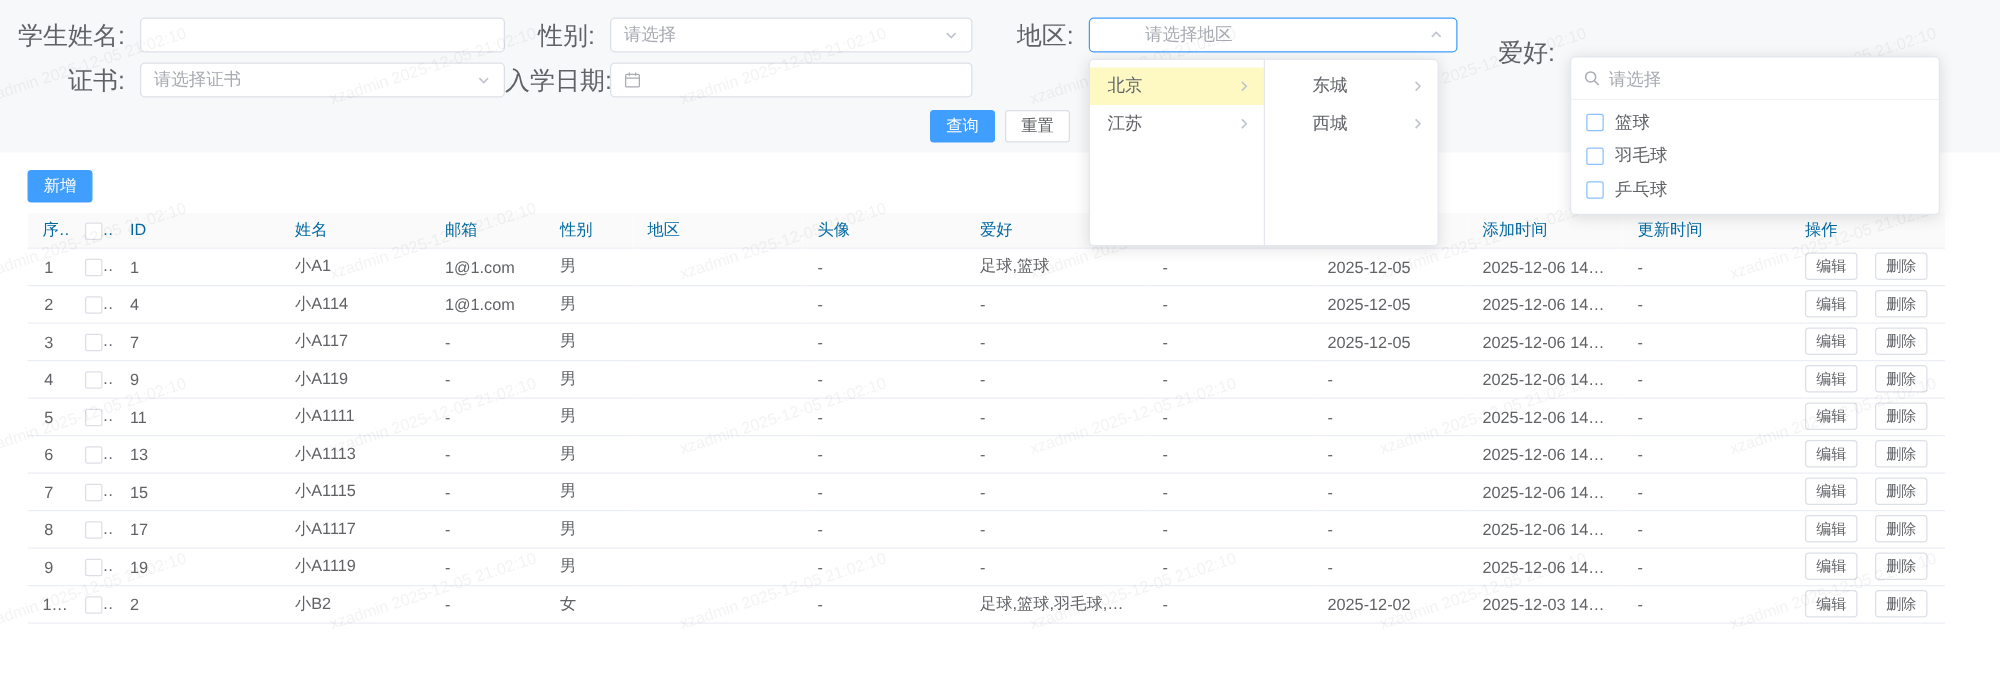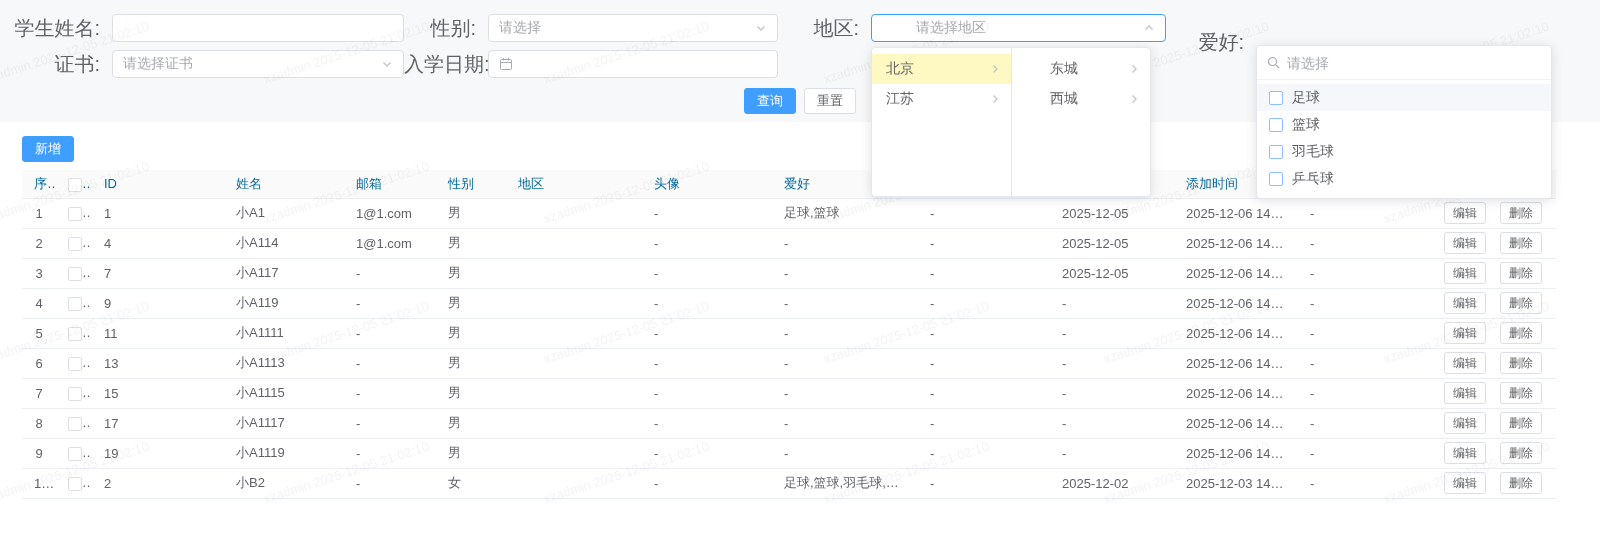--- a/index.html
+++ b/index.html
@@ -405,24 +405,20 @@
   <div class="hobby-search">
     <span style="display:flex;">
       <svg width="13" height="13" viewBox="0 0 13 13">
           <circle cx="5.5" cy="5.5" r="4" fill="none" stroke="#a8abb2" stroke-width="1.2"></circle>
           <line x1="8.6" y1="8.6" x2="12" y2="12" stroke="#a8abb2" stroke-width="1.2"></line>
         </svg>
     </span>
     <input placeholder="请选择" style="">
   </div>
   <ul class="hobby-options">
-      <li class="hobby-item highlight">
-        <span class="checkbox blue"></span>
-        <span>足球</span>
-      </li>
       <li class="hobby-item">
         <span class="checkbox blue"></span>
         <span>篮球</span>
       </li>
       <li class="hobby-item">
         <span class="checkbox blue"></span>
         <span>羽毛球</span>
       </li>
       <li class="hobby-item">
         <span class="checkbox blue"></span>

